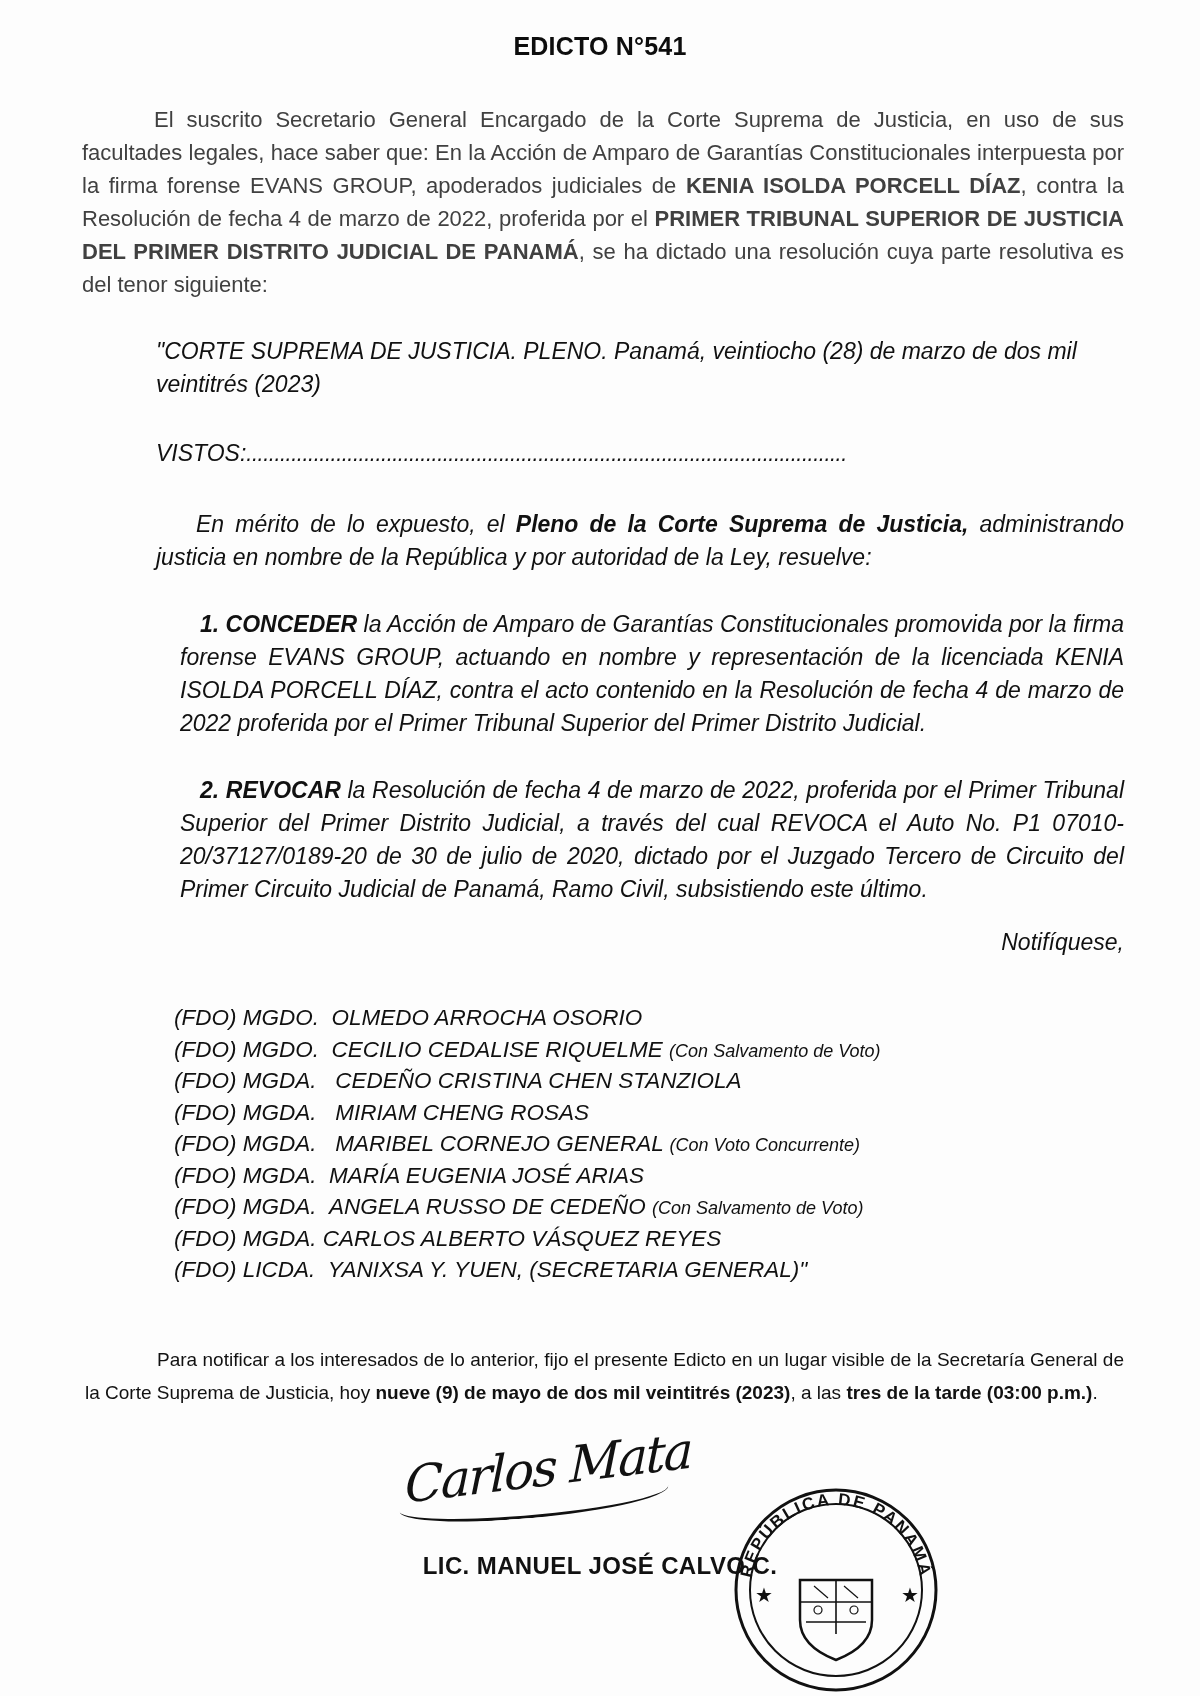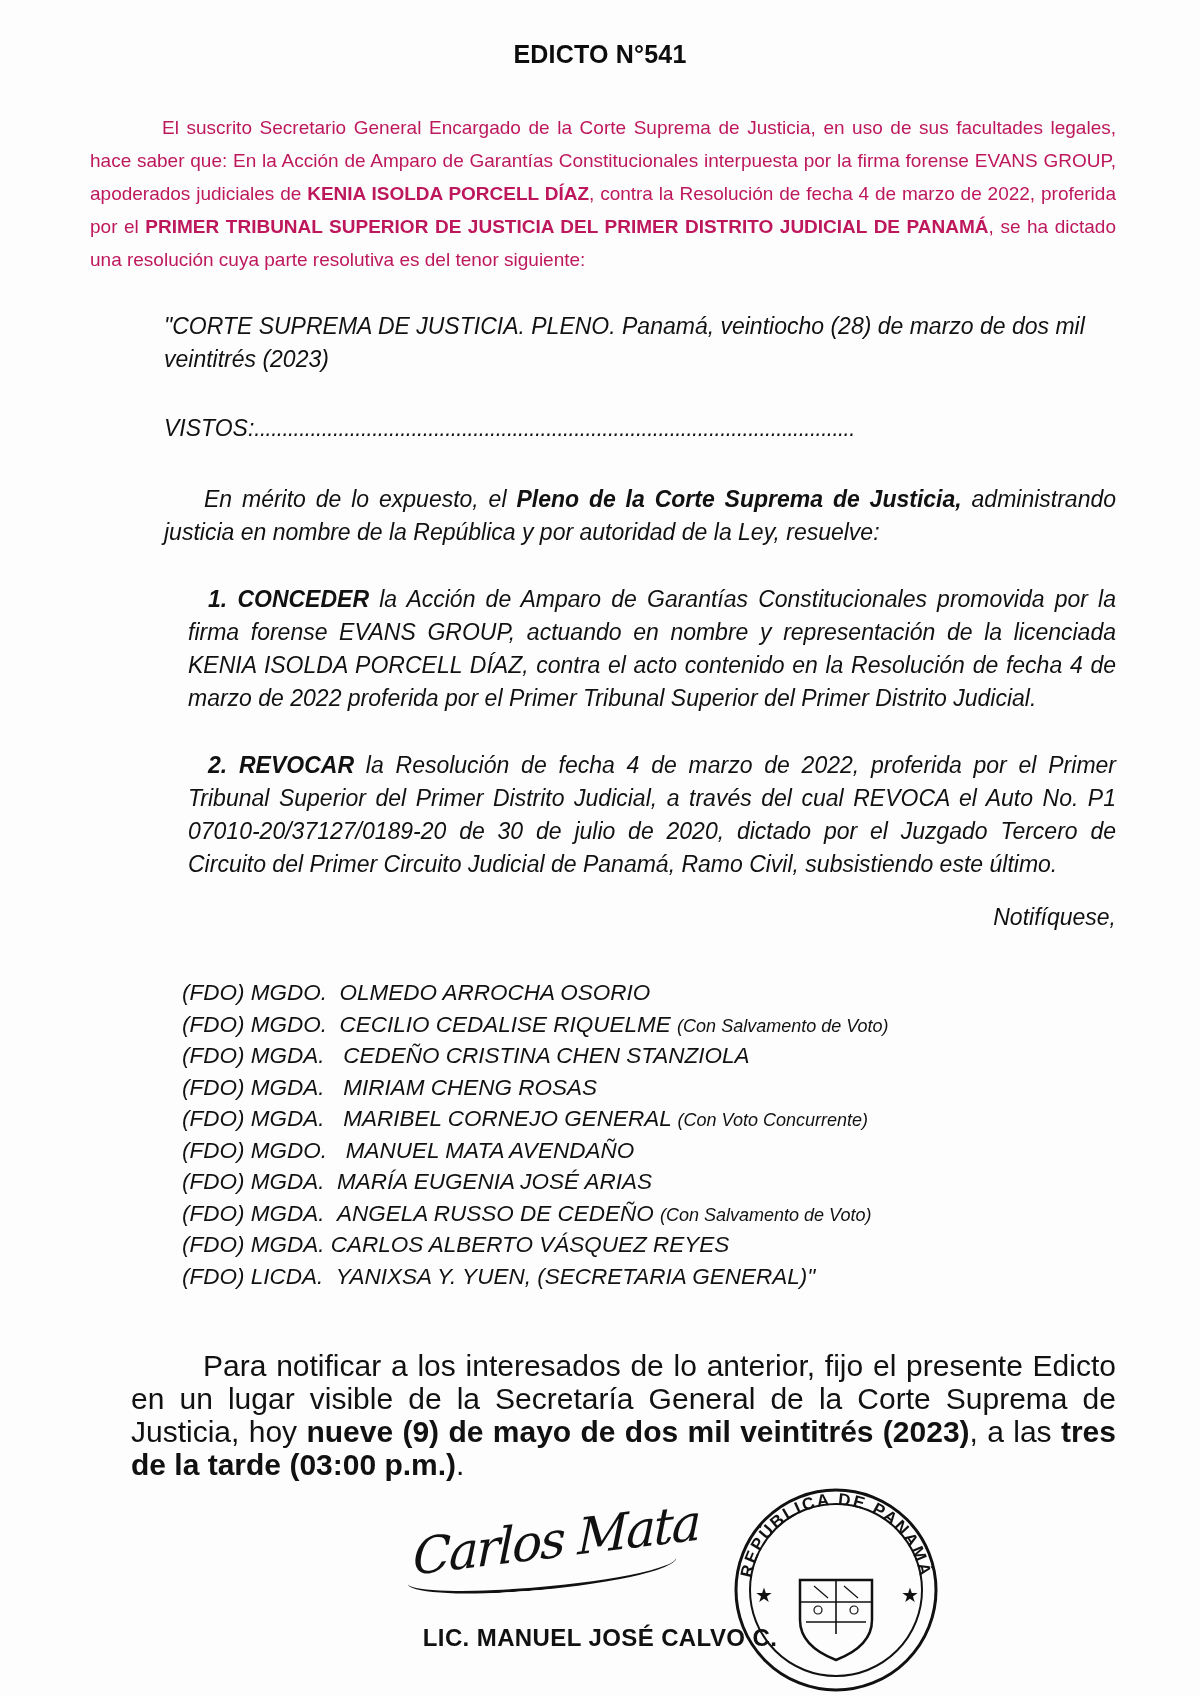--- a/index.html
+++ b/index.html
@@ -14,41 +14,41 @@
     color: #111111;
     overflow: hidden;
     position: relative;
   }
   .page {
     position: relative;
     width: 1200px;
     height: 1696px;
     background: #fdfdfd;
     box-sizing: border-box;
-    padding: 12px;
+    padding: 4px;
   }
 
   
   .doc-title {
     text-align: center;
     font-weight: bold;
     font-size: 25px;
     letter-spacing: 0.2px;
     padding-top: 28px;
     color: #0d0d0d;
   }
 
   
   .intro {
     margin: 42px 72px 0 78px;
-    font-size: 19px;
+    font-size: 22px;
     line-height: 33px;
     text-align: justify;
     text-indent: 72px;
-    color: #be185d;
+    color: #404040;
   }
   .intro b { font-weight: bold; }
 
   
   .quote-block {
     margin: 34px 72px 0 152px;
     font-style: italic;
     font-size: 23px;
     line-height: 33px;
     text-align: justify;
@@ -99,22 +99,22 @@
     white-space: nowrap;
   }
   .sign-row .note {
     font-size: 18px;
     font-style: italic;
     letter-spacing: 0px;
   }
 
   
   .closing {
-    margin: 56px 72px 0 119px;
-    font-size: 30px;
+    margin: 56px 72px 0 81px;
+    font-size: 19px;
     line-height: 33px;
     text-align: justify;
     text-indent: 72px;
   }
   .closing b { font-weight: bold; }
 
   
   .sig-area {
     position: relative;
     height: 200px;
@@ -184,21 +184,20 @@
     <p class="item"><b>2.</b> <b>REVOCAR</b><span> la Resolución de fecha 4 de marzo de 2022, proferida por el Primer Tribunal Superior del Primer Distrito Judicial, a través del cual REVOCA el Auto No. P1 07010-20/37127/0189-20 de 30 de julio de 2020, dictado por el Juzgado Tercero de Circuito del Primer Circuito Judicial de Panamá, Ramo Civil, subsistiendo este último.</span></p>
 
     <p class="notif">Notifíquese,</p>
 
     <div class="sign-list">
       <div class="sign-row"><span>(FDO) MGDO.</span>&nbsp;&nbsp;<span>OLMEDO ARROCHA OSORIO</span> <span class="note"></span></div>
       <div class="sign-row"><span>(FDO) MGDO.</span>&nbsp;&nbsp;<span>CECILIO CEDALISE RIQUELME</span> <span class="note">(Con Salvamento de Voto)</span></div>
       <div class="sign-row"><span>(FDO) MGDA.</span>&nbsp;&nbsp;&nbsp;<span>CEDEÑO CRISTINA CHEN STANZIOLA</span> <span class="note"></span></div>
       <div class="sign-row"><span>(FDO) MGDA.</span>&nbsp;&nbsp;&nbsp;<span>MIRIAM CHENG ROSAS</span> <span class="note"></span></div>
       <div class="sign-row"><span>(FDO) MGDA.</span>&nbsp;&nbsp;&nbsp;<span>MARIBEL CORNEJO GENERAL</span> <span class="note">(Con Voto Concurrente)</span></div>
-      <div class="sign-row"><span>(FDO) MGDO.</span>&nbsp;&nbsp;&nbsp;<span>MANUEL MATA AVENDAÑO</span> <span class="note"></span></div>
       <div class="sign-row"><span>(FDO) MGDA.</span>&nbsp;&nbsp;<span>MARÍA EUGENIA JOSÉ ARIAS</span> <span class="note"></span></div>
       <div class="sign-row"><span>(FDO) MGDA.</span>&nbsp;&nbsp;<span>ANGELA RUSSO DE CEDEÑO</span> <span class="note">(Con Salvamento de Voto)</span></div>
       <div class="sign-row"><span>(FDO) MGDA.</span>&nbsp;<span>CARLOS ALBERTO VÁSQUEZ REYES</span> <span class="note"></span></div>
       <div class="sign-row"><span>(FDO) LICDA.</span>&nbsp;&nbsp;<span>YANIXSA Y. YUEN, (SECRETARIA GENERAL)"</span> <span class="note"></span></div>
     </div>
 
   </div>
 
   <p class="closing"><span>Para notificar a los interesados de lo anterior, fijo el presente Edicto en un lugar visible de la Secretaría General de la Corte Suprema de Justicia, hoy </span><b>nueve (9) de mayo de dos mil veintitrés (2023)</b><span>, a las </span><b>tres de la tarde (03:00 p.m.)</b><span>.</span></p>
 

